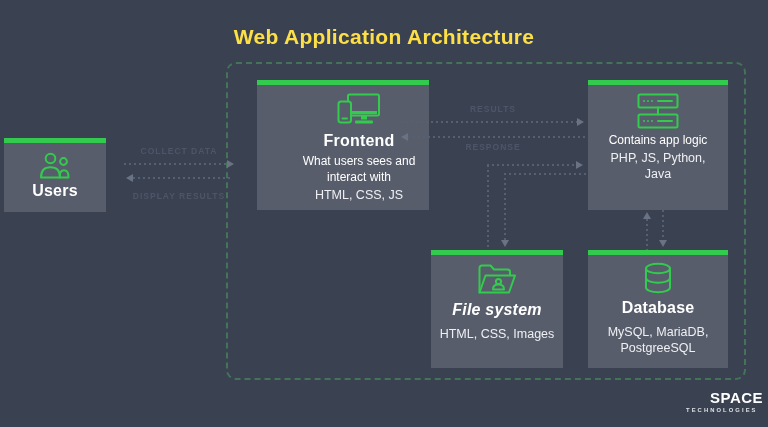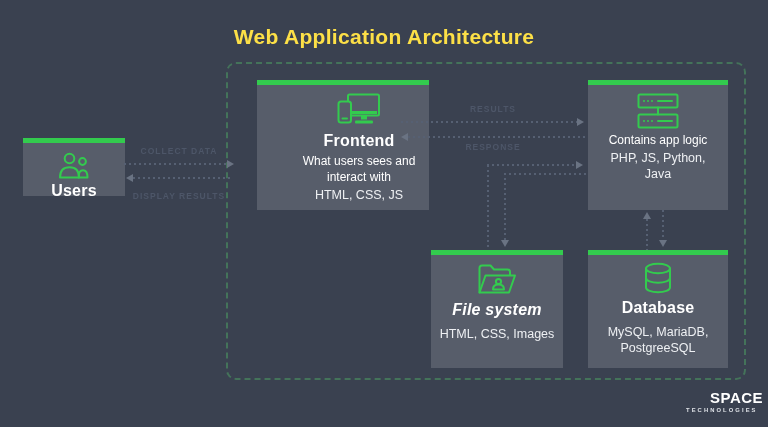--- a/index.html
+++ b/index.html
@@ -51,21 +51,21 @@
 </style>
 </head>
 <body>
 
 <div class="stage">
 
   <div class="title">Web Application Architecture</div>
 
   <div class="boundary"></div>
 
-  <div class="node" style="left:23px;top:138px;width:102px;height:58px;">
+  <div class="node" style="left:4px;top:138px;width:102px;height:74px;">
     <div class="topbar"></div>
     <div class="node-icon" style="margin-top:13px;">
       <svg width="34" height="28" viewBox="0 0 34 28" fill="none" stroke="#33cb4e" stroke-width="2" stroke-linejoin="round" stroke-linecap="round">
         <circle cx="25.5" cy="10.5" r="3.4"></circle>
         <path d="M21.5 26.5 c0-4.8 1.6-7.2 4.5-7.2 s4.5 2.4 4.5 7.2 z"></path>
         <circle cx="12.5" cy="7.5" r="4.8" fill="#575d6a"></circle>
         <path d="M3 26.5 c0-6.8 3.6-10.3 9.5-10.3 s9.5 3.5 9.5 10.3 z" fill="#575d6a"></path>
       </svg>
     </div>
     <div class="node-title" style="margin-top:3px;">Users</div>

